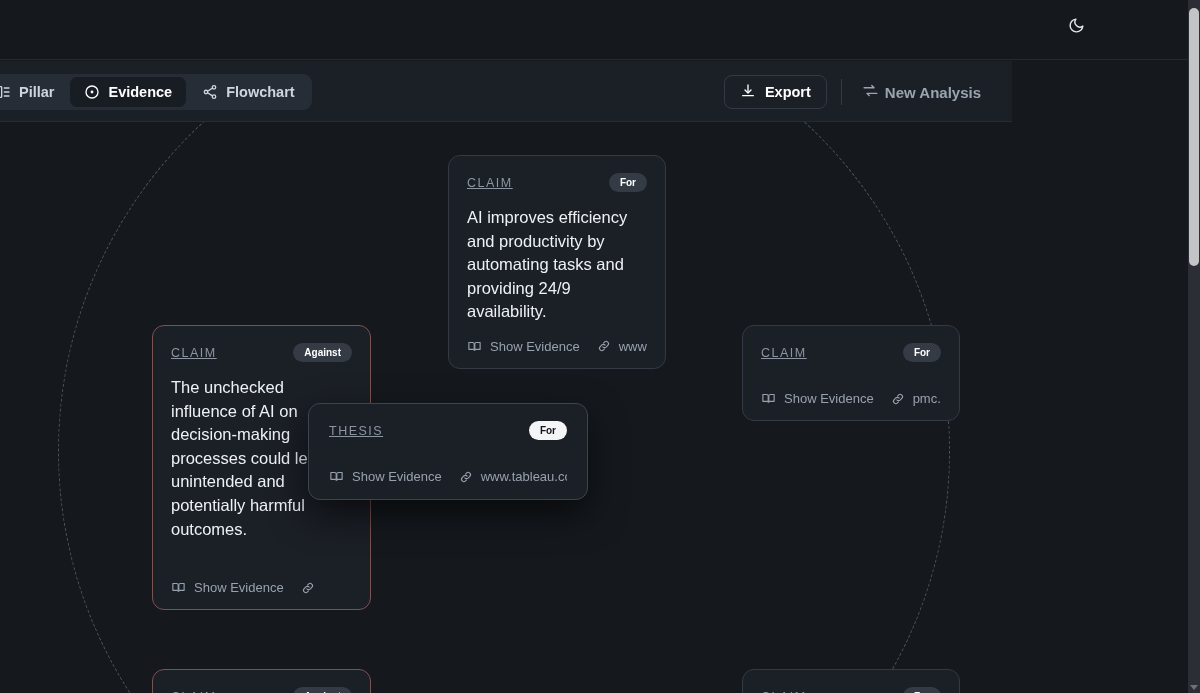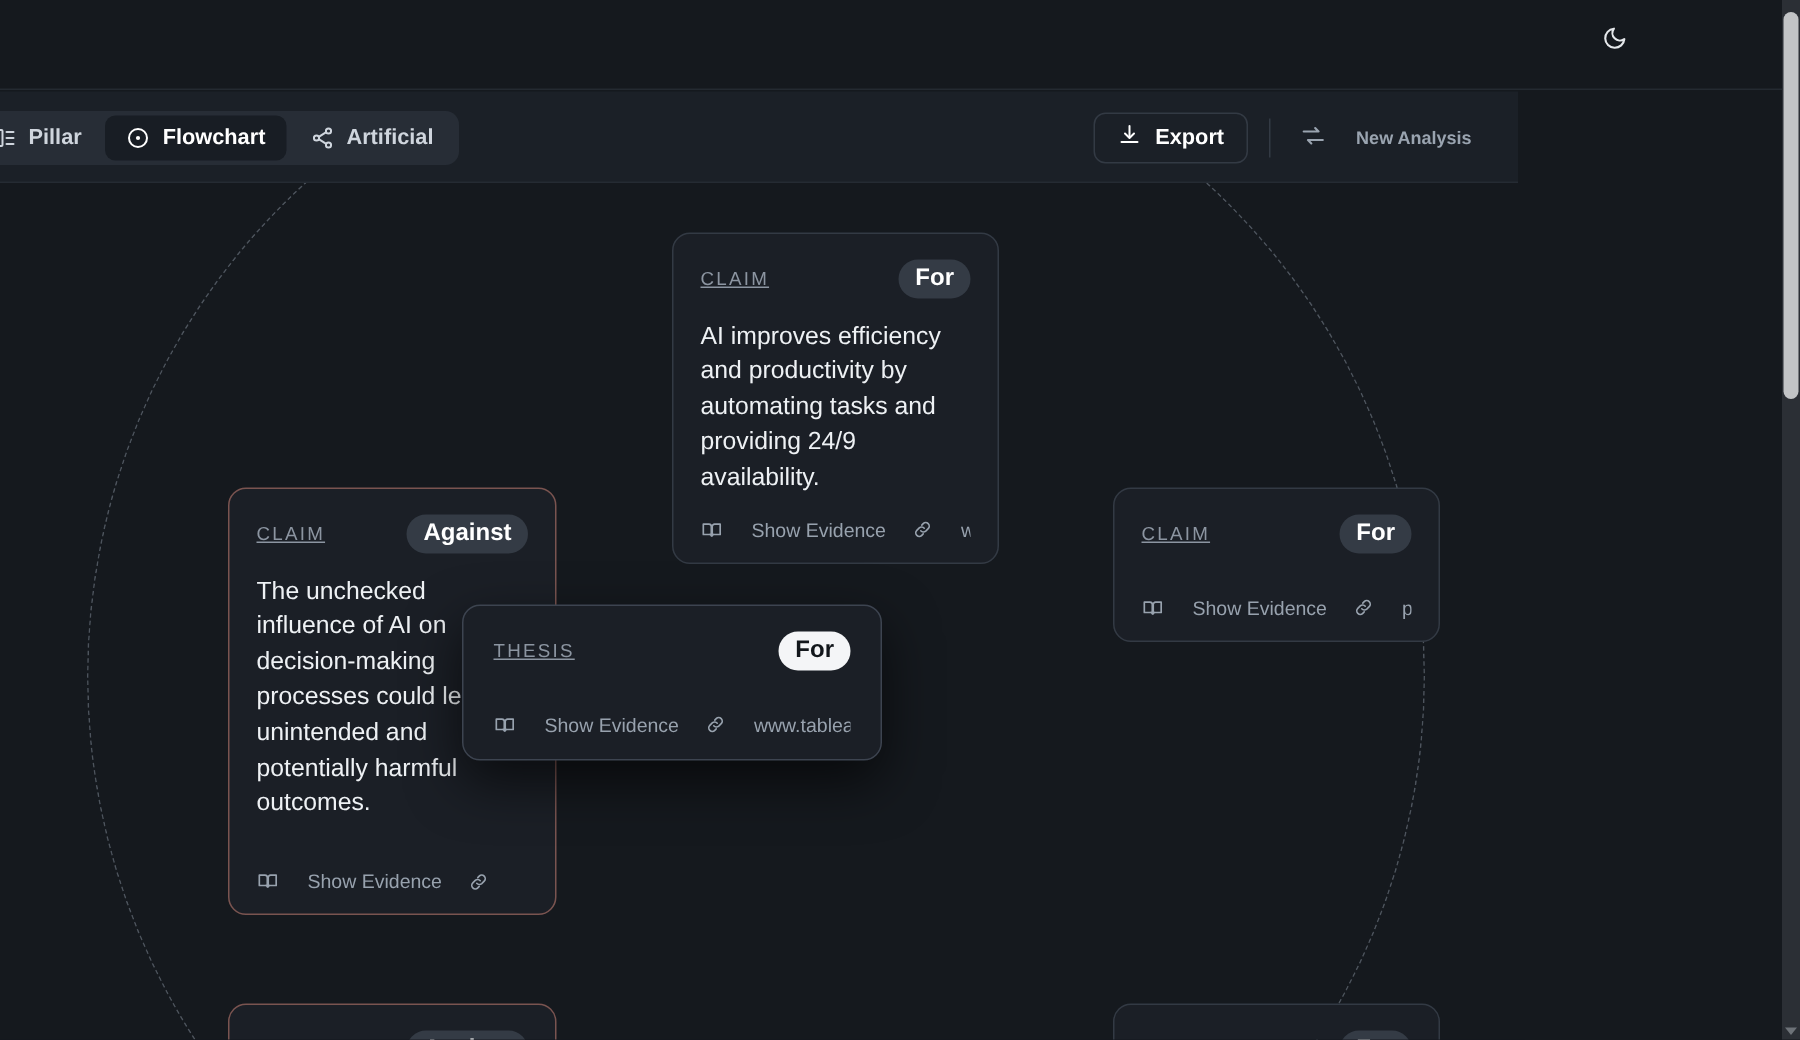--- a/index.html
+++ b/index.html
@@ -102,25 +102,25 @@
   }
   .tb-divider {
     width: 1px;
     height: 26px;
     background: #333a44;
     margin: 0 14px;
   }
   .new-analysis-btn {
     display: flex;
     align-items: center;
-    gap: 20px;
+    gap: 6px;
     height: 34px;
     padding: 0 6px;
     color: #9aa4b0;
-    font-size: 12px;
+    font-size: 15px;
     font-weight: 700;
     background: transparent;
     cursor: pointer;
     white-space: nowrap;
     justify-content: center;
   }
 
   
   .canvas {
     position: absolute;
@@ -166,21 +166,21 @@
     margin-bottom: 14px;
   }
   .card-kind {
     font-size: 12.5px;
     font-weight: 400;
     letter-spacing: 1.5px;
     color: #8c95a1;
     text-decoration: underline;
   }
   .badge {
-    font-size: 16px;
+    font-size: 10px;
     font-weight: 700;
     padding: 4px 11px;
     border-radius: 999px;
     background: #343b45;
     color: #ffffff;
     line-height: 1.1;
   }
   .badge.light {
     background: #f4f5f7;
     color: #12161b;
@@ -206,21 +206,21 @@
     gap: 17px;
     margin-top: 15px;
     font-size: 13px;
     color: #98a2ae;
     white-space: nowrap;
     overflow: hidden;
   }
   .foot-item {
     display: flex;
     align-items: center;
-    gap: 19px;
+    gap: 8px;
     cursor: pointer;
   }
   .foot-item svg { display: block; flex: 0 0 auto; }
 
   
   #card-top      { left: 448px; top: 33px;  width: 218px; }
   #card-left     { left: 152px; top: 203px; width: 219px; height: 285px; }
   #card-right    { left: 742px; top: 203px; width: 218px; }
   #card-thesis   { left: 308px; top: 281px; width: 280px; }
   #card-bl       { left: 152px; top: 547px; width: 219px; height: 150px; }
@@ -282,34 +282,34 @@
       <span>Pillar</span>
     </div>
 
     <div class="seg-btn active">
       <span>
         <svg width="16" height="16" viewBox="0 0 24 24" fill="none" stroke="#ffffff" stroke-width="2" stroke-linecap="round" stroke-linejoin="round">
           <circle cx="12" cy="12" r="9"></circle>
           <circle cx="12" cy="12" r="2.1" fill="#ffffff" stroke="none"></circle>
         </svg>
       </span>
-      <span>Flowchart</span>
+      <span>Evidence</span>
     </div>
 
     <div class="seg-btn">
       <span>
         <svg width="16" height="16" viewBox="0 0 24 24" fill="none" stroke="#cfd5dd" stroke-width="2" stroke-linecap="round" stroke-linejoin="round">
           <circle cx="18" cy="5" r="2.6"></circle>
           <circle cx="6" cy="12" r="2.6"></circle>
           <circle cx="18" cy="19" r="2.6"></circle>
           <line x1="8.3" y1="10.8" x2="15.7" y2="6.2"></line>
           <line x1="8.3" y1="13.2" x2="15.7" y2="17.8"></line>
         </svg>
       </span>
-      <span>Artificial</span>
+      <span>Flowchart</span>
     </div>
 
   </div>
 
   <div class="toolbar-right">
 
     <div class="export-btn">
       <span>
         <svg width="16" height="16" viewBox="0 0 24 24" fill="none" stroke="#ffffff" stroke-width="2" stroke-linecap="round" stroke-linejoin="round">
           <path d="M12 3v11"></path>

